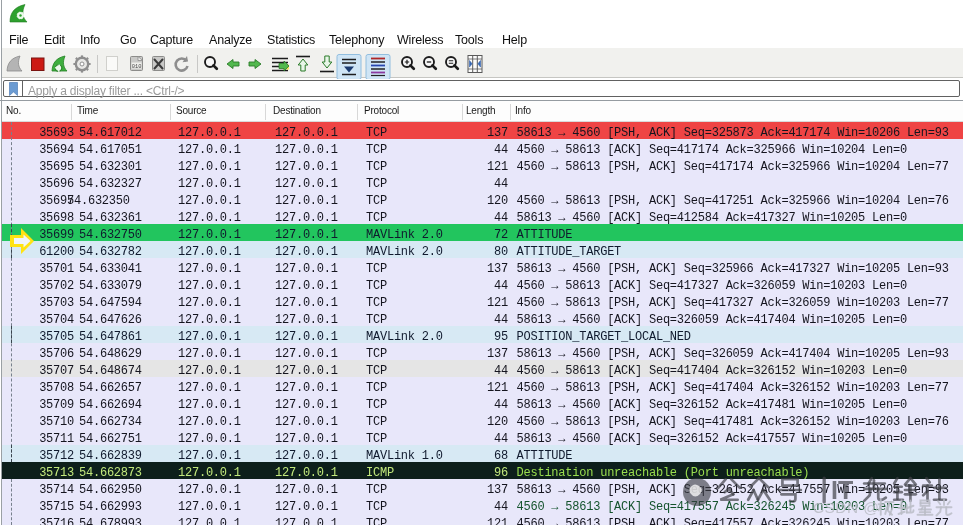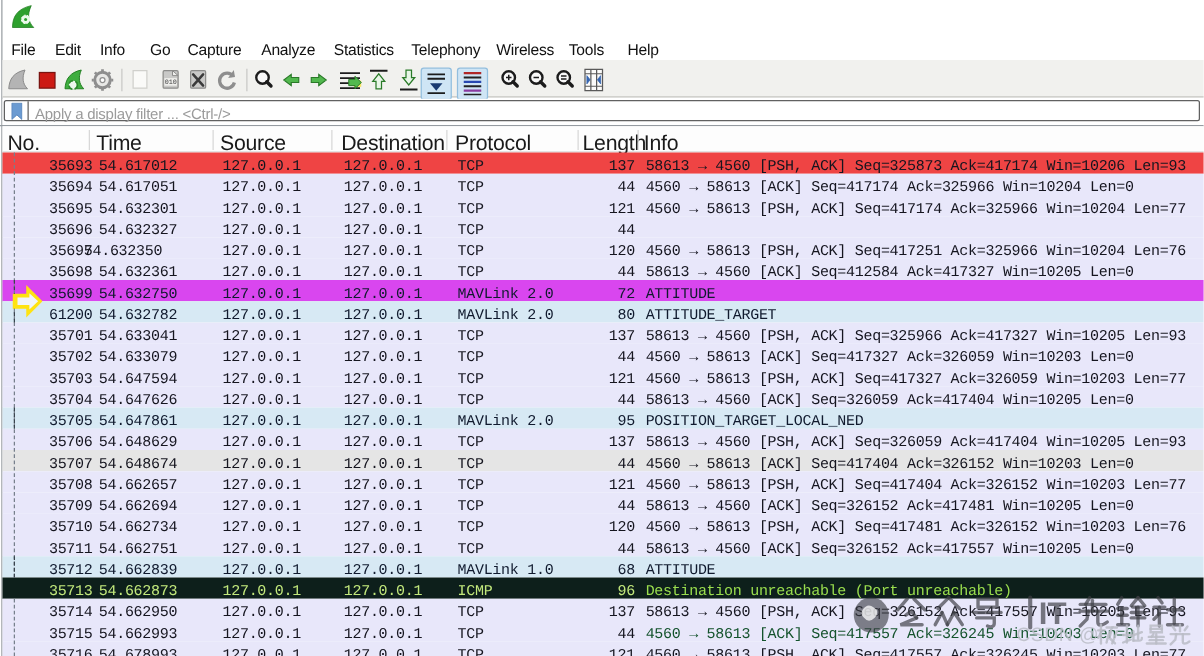--- a/index.html
+++ b/index.html
@@ -10,21 +10,21 @@
 .menu {position:absolute;top:33px;font-size:12.5px;color:#111;letter-spacing:-0.2px}
 #toolbar {position:absolute;left:2px;top:48px;width:961px;height:30px;background:#f1f1ee;border-bottom:1px solid #c6c6c2}
 .tbsvg {position:absolute;left:0;top:49px}
 #filterbar {position:absolute;left:2px;top:79px;width:961px;height:22px;background:#fff}
 #finput {position:absolute;left:3px;top:80px;width:957px;height:17px;background:#fff;border:1px solid #616161;border-radius:2px}
 .bmk {position:absolute;left:9px;top:82px}
 #fsep {position:absolute;left:22px;top:81px;width:1px;height:15px;background:#616161}
 #fph {position:absolute;left:28px;top:84px;font-size:12px;color:#9b9b9b;letter-spacing:-0.2px}
 #frameline {position:absolute;left:0;top:100px;width:963px;height:1px;background:#959ba1}
 #header {position:absolute;left:2px;top:101px;width:961px;height:21px;background:#fdfdfd;border-bottom:1px solid #dadada}
-.hl {position:absolute;top:105px;font-size:17px;color:#1a1a1a;letter-spacing:-0.2px}
+.hl {position:absolute;top:105px;font-size:10px;color:#1a1a1a;letter-spacing:-0.2px}
 .hs {position:absolute;top:104px;width:1px;height:16px;background:#d8d8d8}
 .row {position:absolute;left:2px;width:961px;height:17px;font-family:"Liberation Mono",monospace;font-size:12px;letter-spacing:-0.23px;line-height:17px;white-space:pre}
 .c {position:absolute;top:2.5px}
 .cr {text-align:right}
 .dash {position:absolute;left:11px;width:1px;border-left:1px dashed #5c6873}
 .yarrow {position:absolute;left:10px;top:227px}
 .wm {position:absolute;left:0;top:0;pointer-events:none}
 </style></head>
 <body>
 <div id="win">
@@ -176,21 +176,21 @@
 </div>
 <div class="row" style="top:207px;background:#e8e7fa;color:#15151f">
 <span class="c cr" style="left:22px;width:50px">35698</span>
 <span class="c" style="left:77px">54.632361</span>
 <span class="c" style="left:176px">127.0.0.1</span>
 <span class="c" style="left:273px">127.0.0.1</span>
 <span class="c" style="left:364px">TCP</span>
 <span class="c cr" style="left:455px;width:51px">44</span>
 <span class="c" style="left:514.5px;color:#15151f">58613 → 4560 [ACK] Seq=412584 Ack=417327 Win=10205 Len=0</span>
 </div>
-<div class="row" style="top:224px;background:#d946ef;color:#101a2e">
+<div class="row" style="top:224px;background:#22c55e;color:#101a2e">
 <span class="c cr" style="left:22px;width:50px">35699</span>
 <span class="c" style="left:77px">54.632750</span>
 <span class="c" style="left:176px">127.0.0.1</span>
 <span class="c" style="left:273px">127.0.0.1</span>
 <span class="c" style="left:364px">MAVLink 2.0</span>
 <span class="c cr" style="left:455px;width:51px">72</span>
 <span class="c" style="left:514.5px;color:#101a2e">ATTITUDE</span>
 </div>
 <div class="row" style="top:241px;background:#d7e9f4;color:#101a2e">
 <span class="c cr" style="left:22px;width:50px">61200</span>

